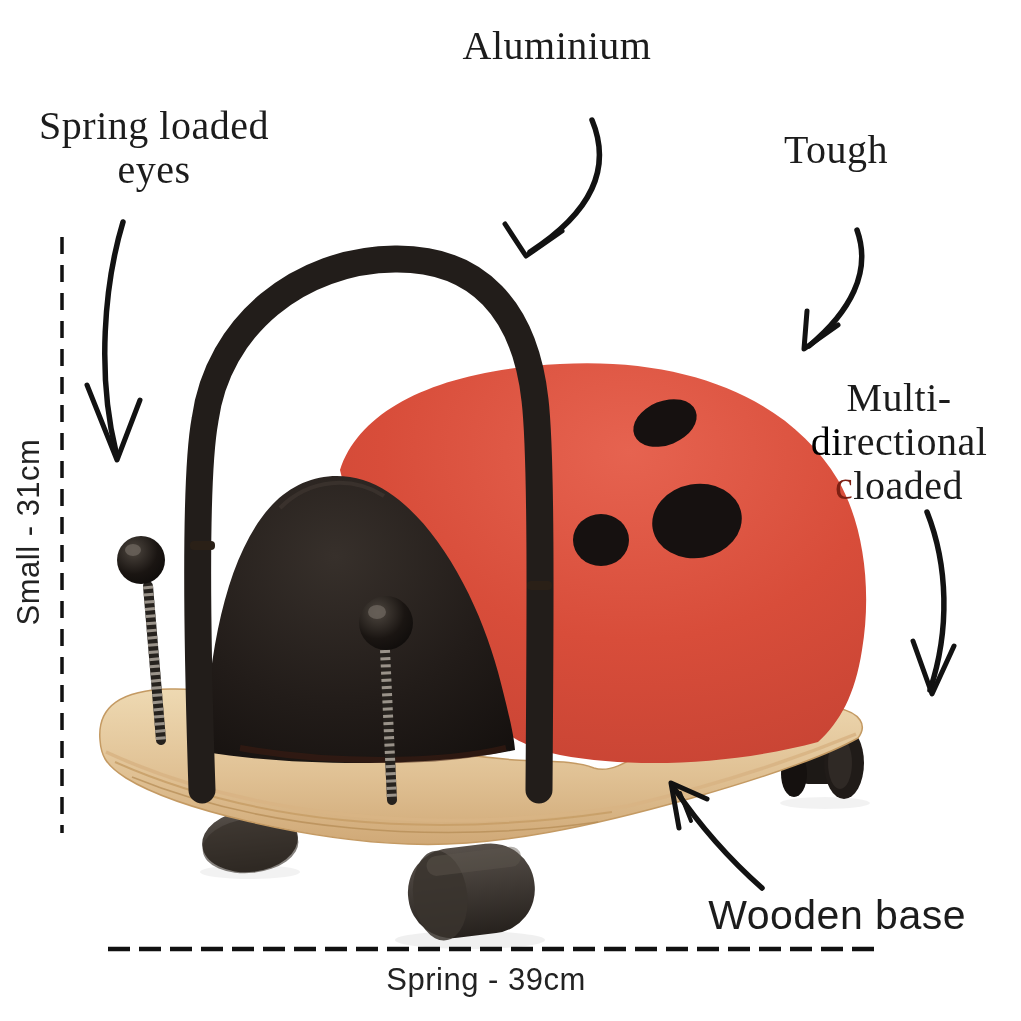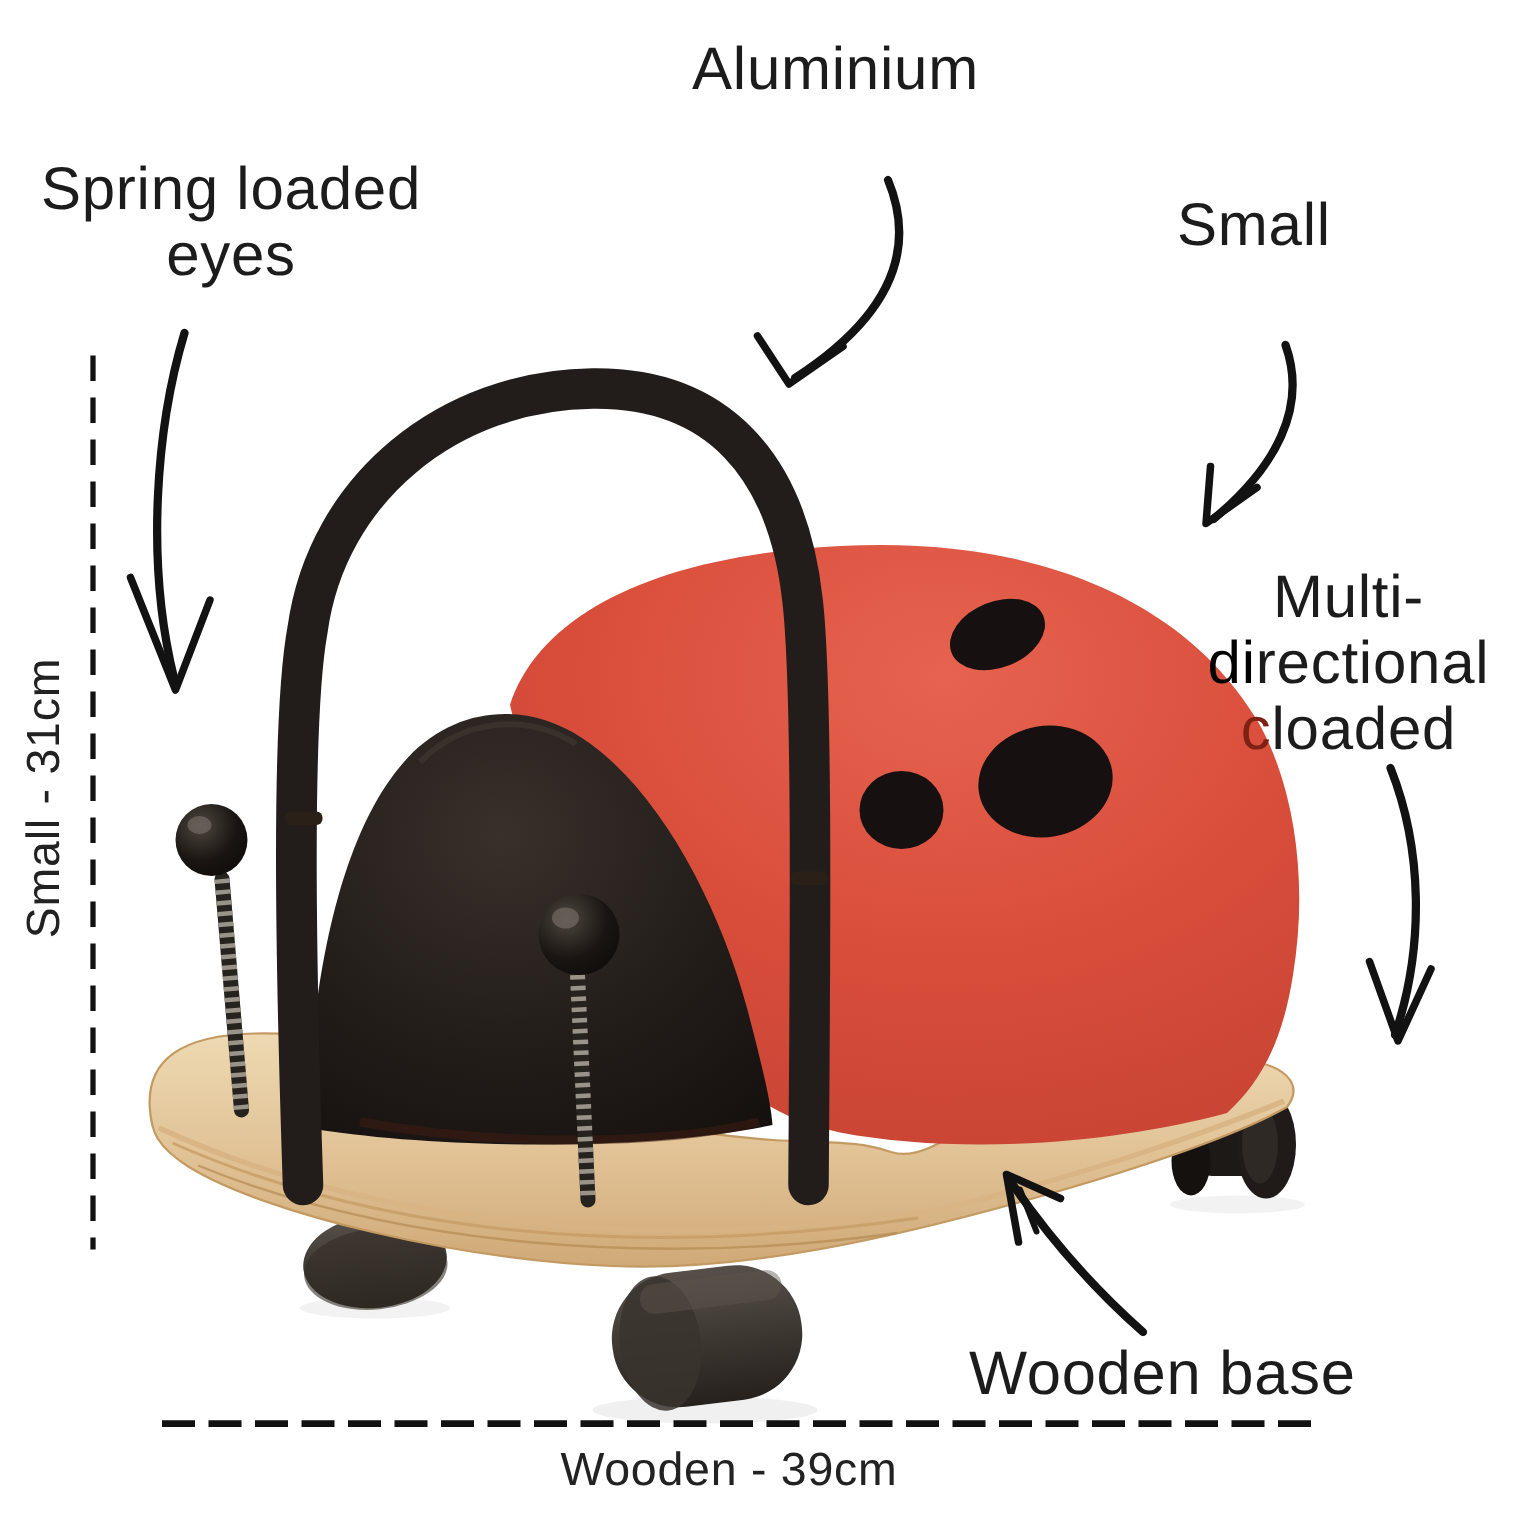--- a/index.html
+++ b/index.html
@@ -5,32 +5,32 @@
   html,body{margin:0;padding:0;background:#ffffff;}
   .stage{
     position:relative;width:1021px;height:1021px;background:#ffffff;overflow:hidden;
     font-family:"Liberation Sans","DejaVu Sans",sans-serif;color:#1c1c1c;
   }
   .toy-svg{position:absolute;left:0;top:0;width:1021px;height:1021px;}
   .callout{
     position:absolute;text-align:center;font-size:40px;line-height:44px;
     letter-spacing:0.5px;color:#1c1c1c;font-weight:400;
   }
-  .callout .ln{display:block;}
+  .callout .ln{display:block;font-family:Liberation Serif, serif;}
   .tint-dark{color:#000000;}
   .tint-red{color:#82211392;color:#7e2013;}
   .dim{
     position:absolute;text-align:center;font-size:31px;letter-spacing:0.5px;color:#222222;
   }
   .dim-height{
     left:-119px;top:512px;width:300px;height:40px;
     transform:rotate(-90deg);
   }
   .dim-width{left:336px;top:962px;width:300px;}
-  .base-label{position:absolute;left:646px;top:892px;width:320px;text-align:left;
+  .base-label{position:absolute;left:646px;top:892px;width:320px;text-align:right;
     font-size:41px;letter-spacing:0.5px;color:#1c1c1c;}
 </style>
 </head>
 <body>
 
 <div class="stage">
 
   <svg class="toy-svg" viewBox="0 0 1021 1021" aria-hidden="true">
     <defs>
       <radialGradient id="redGrad" cx="0.55" cy="0.22" r="1.05">
@@ -191,27 +191,27 @@
   <div class="callout" style="left:392px;top:24px;width:330px;">
     <span class="ln">Aluminium</span>
   </div>
 
   <div class="callout" style="left:-6px;top:104px;width:320px;">
     <span class="ln">Spring loaded</span>
     <span class="ln">eyes</span>
   </div>
 
   <div class="callout" style="left:686px;top:128px;width:300px;">
-    <span class="ln">Small</span>
+    <span class="ln">Tough</span>
   </div>
 
   <div class="callout" style="left:769px;top:376px;width:260px;">
     <span class="ln">Multi-</span>
     <span class="ln"><span class="tint-dark">di</span><span>rectional</span></span>
     <span class="ln"><span class="tint-red">c</span><span>loaded</span></span>
   </div>
 
   <div class="base-label">Wooden base</div>
 
   <div class="dim dim-height">Small - 31cm</div>
-  <div class="dim dim-width">Wooden - 39cm</div>
+  <div class="dim dim-width">Spring - 39cm</div>
 
 </div>
 
 </body></html>

